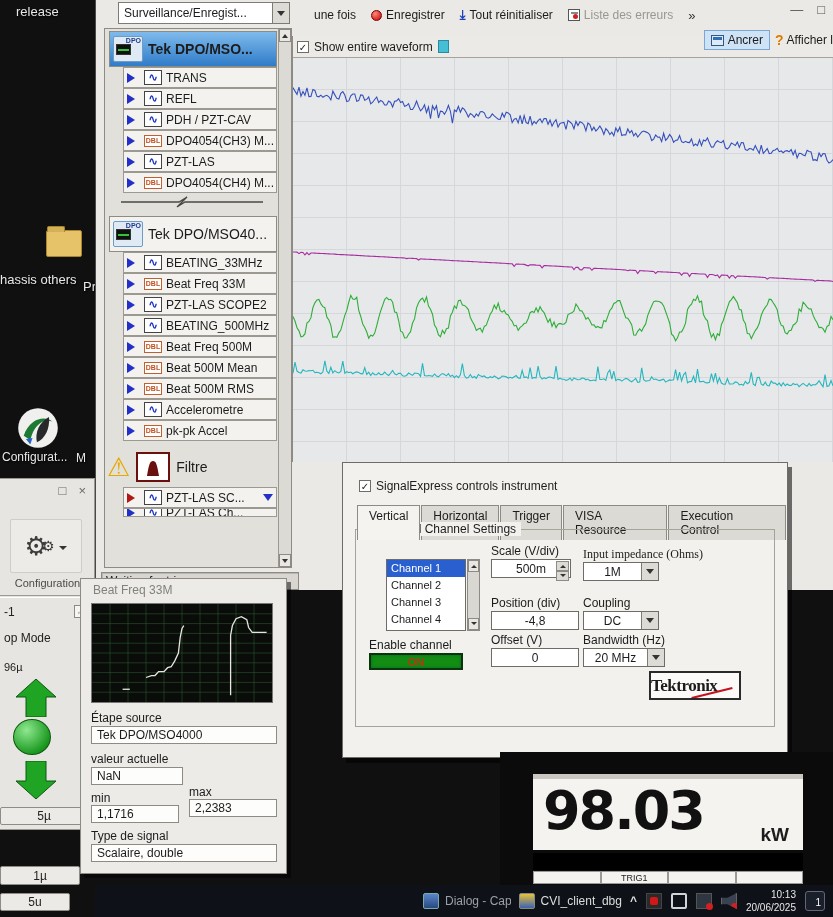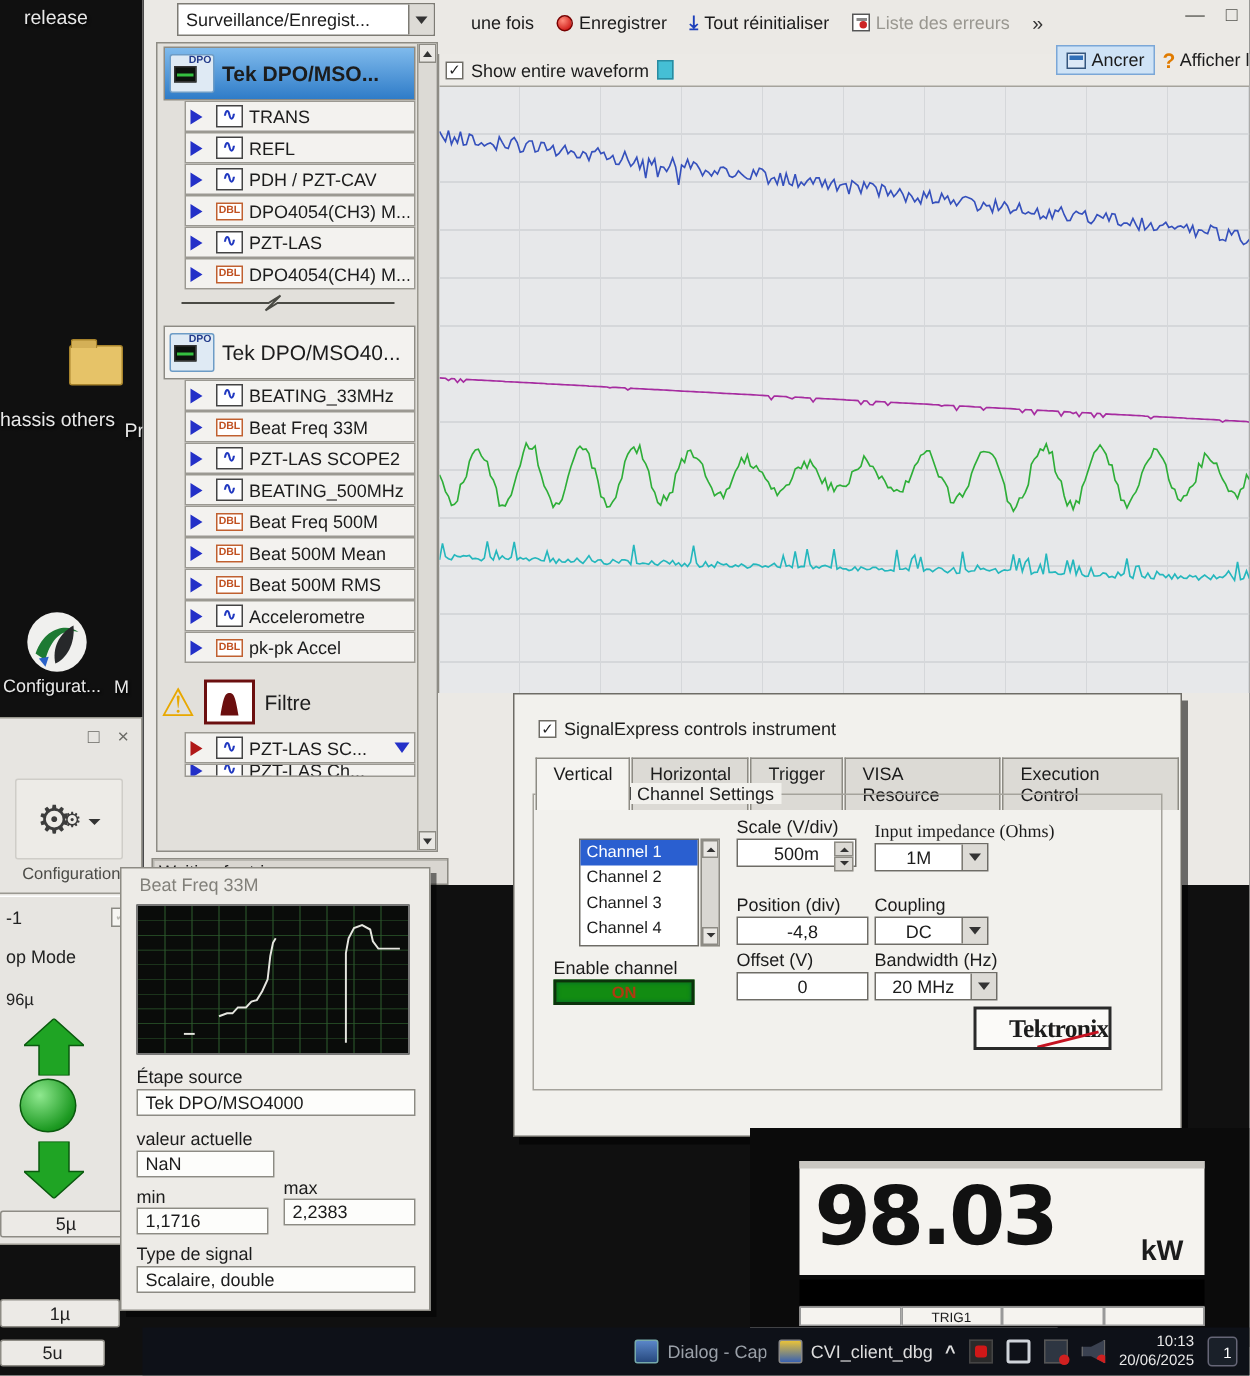--- a/index.html
+++ b/index.html
@@ -107,21 +107,21 @@
 .fld-label{position:absolute;font-size:12px;white-space:nowrap;}
 .fld{position:absolute;height:19px;background:#fff;border:1px solid #6e6c66;display:flex;align-items:center;justify-content:center;font-size:12px;}
 .spinner{position:absolute;right:1px;top:1px;bottom:1px;width:13px;display:flex;flex-direction:column;}
 .spinner div{flex:1;background:#dcdad5;border:1px solid #8d8b84;display:flex;align-items:center;justify-content:center;}
 .tri-up-xs{width:0;height:0;border:3px solid transparent;border-bottom:3px solid #333;margin-bottom:2px;}
 .tri-dn-xs{width:0;height:0;border:3px solid transparent;border-top:3px solid #333;margin-top:2px;}
 .dd{position:absolute;height:19px;background:#fff;border:1px solid #6e6c66;display:flex;align-items:center;}
 .dd .val{flex:1;text-align:center;}
 .dd .dd-btn{height:100%;}
 .on-btn{position:absolute;left:26px;top:190px;width:94px;height:17px;background:#128c12;border:2px solid #0c330c;box-shadow:inset 0 0 3px #063;color:#b03a10;font-weight:bold;font-size:11px;display:flex;align-items:center;justify-content:center;}
-.tek-logo{position:absolute;left:306px;top:208px;width:92px;height:29px;border:2px solid #2a2a2a;background:#fbfaf8;display:flex;align-items:center;justify-content:flex-end;font-family:"Liberation Serif",serif;font-weight:bold;font-size:17px;letter-spacing:-0.5px;overflow:hidden;}
+.tek-logo{position:absolute;left:306px;top:208px;width:92px;height:29px;border:2px solid #2a2a2a;background:#fbfaf8;display:flex;align-items:center;justify-content:flex-start;font-family:"Liberation Serif",serif;font-weight:bold;font-size:17px;letter-spacing:-0.5px;overflow:hidden;}
 .tek-slash{position:absolute;right:6px;bottom:4px;width:42px;height:2px;background:#c41220;transform:rotate(-14deg);}
 
 
 .probe{position:absolute;left:80px;top:578px;width:207px;height:296px;background:#edebe7;border:1px solid #8d8b84;box-shadow:4px 4px 0 rgba(0,0,0,0.5);z-index:3;font-size:12px;}
 .probe-title{position:absolute;left:12px;top:4px;color:#82807a;font-size:12px;}
 .probe-chart{position:absolute;left:10px;top:24px;width:182px;height:100px;border:1px solid #777;}
 .probe-chart svg{width:100%;height:100%;display:block;}
 .p-label{position:absolute;font-size:12px;}
 .p-field{position:absolute;height:18px;background:#fdfdfb;border:1px solid #8d8b84;font-size:12px;padding:1px 5px;white-space:nowrap;overflow:hidden;}
 

